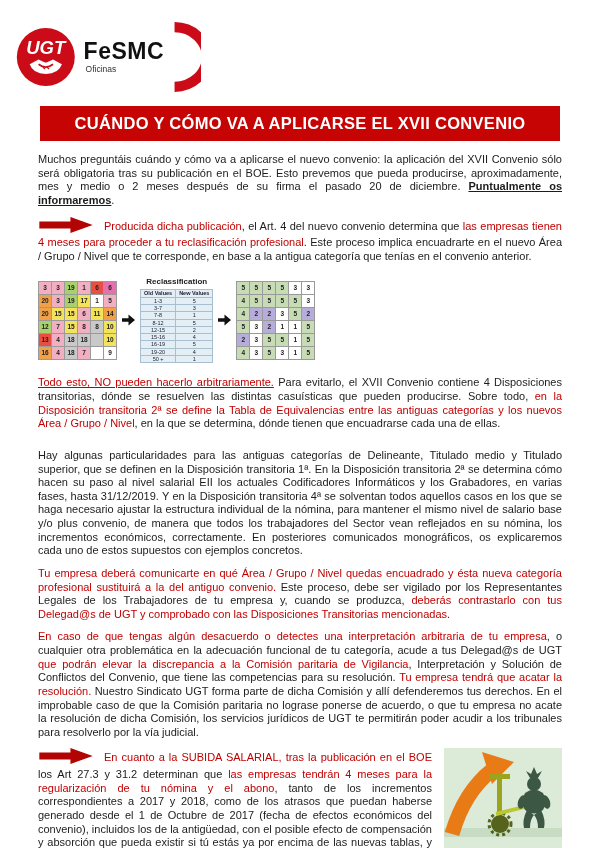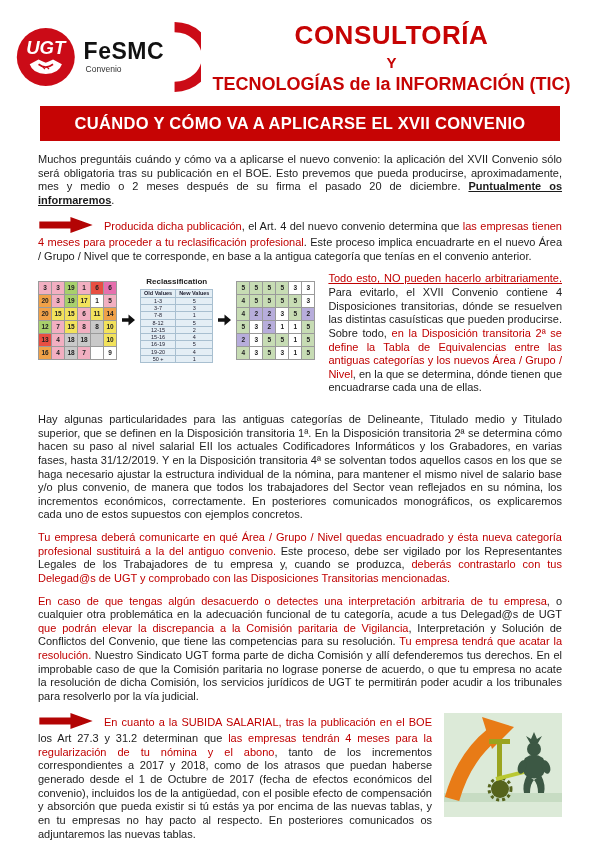--- a/index.html
+++ b/index.html
@@ -31,21 +31,21 @@
   
   .bodytext{padding:0 38px;font-size:11px;line-height:1.24;color:#1c1c1c;text-align:justify;}
   .para{margin-bottom:9px;}
   .seg-b{font-weight:400;}
   .seg-bu{font-weight:700;text-decoration:underline;}
   .seg-rb{font-weight:400;color:var(--text-red);}
   .seg-rbu{font-weight:400;color:var(--text-red);text-decoration:underline;}
   .arrow-wrap{display:inline-block;margin-right:10px;vertical-align:-3px;}
 
   
-  .reclass-row{display:flex;gap:13px;margin-bottom:9px;align-items:flex-start;}
+  .reclass-row{display:flex;gap:13px;margin-bottom:9px;align-items:flex-start;flex-direction:column;}
   .diagram{display:flex;align-items:center;gap:5px;flex-shrink:0;padding-top:5px;}
   .grid{display:grid;grid-template-columns:repeat(6,12px);grid-auto-rows:12px;gap:1px;
         background:#9a9a9a;border:1px solid #9a9a9a;}
   .gcell{display:flex;align-items:center;justify-content:center;font-size:6.5px;font-weight:700;color:#222;}
   .c-pk{background:#f2afc1}.c-mg{background:#e66fae}.c-gn{background:#a8d06c}
   .c-yl{background:#f2e25c}.c-or{background:#f0a148}.c-rd{background:#e84f42}
   .c-wh{background:#ffffff}.c-gy{background:#c9c9c9}.c-pu{background:#b7addb}
   .c-sg{background:#c7dcb4}
   .map-col{text-align:center;}
   .map-title{font-size:8px;font-weight:700;color:#222;margin-bottom:2px;}
@@ -71,30 +71,25 @@
         <circle cx="37" cy="37" r="36" fill="var(--logo-red)"></circle>
         <text x="37" y="33" text-anchor="middle" font-size="23" font-weight="bold" font-style="italic" font-family="Liberation Sans, sans-serif" fill="#ffffff">UGT</text>
         <g>
           <path d="M17 46 l11 -6 q9 4 9 4 q0 0 9 -4 l11 6 q-4 12 -20 12 q-16 0 -20 -12 z" fill="#ffffff"></path>
           <path d="M28 46 q9 7 18 0" stroke="var(--logo-red)" stroke-width="2" fill="none"></path>
           <path d="M33 49 l3 3 M38 49 l3 3" stroke="var(--logo-red)" stroke-width="1.6" fill="none"></path>
         </g>
       </svg>
       <div class="fesmc-col">
         <div class="fesmc-name">FeSMC</div>
-        <div class="fesmc-sub">Convenio</div>
+        <div class="fesmc-sub">Oficinas</div>
       </div>
       <svg width="34" height="82" viewBox="0 0 34 82">
         <path d="M3 6 A 38 35 0 0 1 3 76" stroke="var(--logo-red)" stroke-width="12" fill="none"></path>
       </svg>
-    </div>
-    <div class="titles">
-      <div class="title1">CONSULTORÍA</div>
-      <div class="title2">Y</div>
-      <div class="title3">TECNOLOGÍAS de la INFORMACIÓN (TIC)</div>
     </div>
   </div>
 
   <div class="banner">CUÁNDO Y CÓMO VA A APLICARSE EL XVII CONVENIO</div>
 
   <div class="bodytext">
 
     <p class="para"><span><span class="seg-n">Muchos preguntáis cuándo y cómo va a aplicarse el nuevo convenio: </span><span class="seg-b">la aplicación del XVII Convenio sólo será obligatoria tras su publicación en el BOE</span><span class="seg-n">. Esto prevemos que pueda producirse, aproximadamente, mes y medio o 2 meses después de su firma el pasado 20 de diciembre. </span><span class="seg-bu">Puntualmente os informaremos</span><span class="seg-b">.</span></span></p>
 
     <p class="para"><span class="arrow-wrap"><svg width="56" height="16" viewBox="0 0 60 18">

